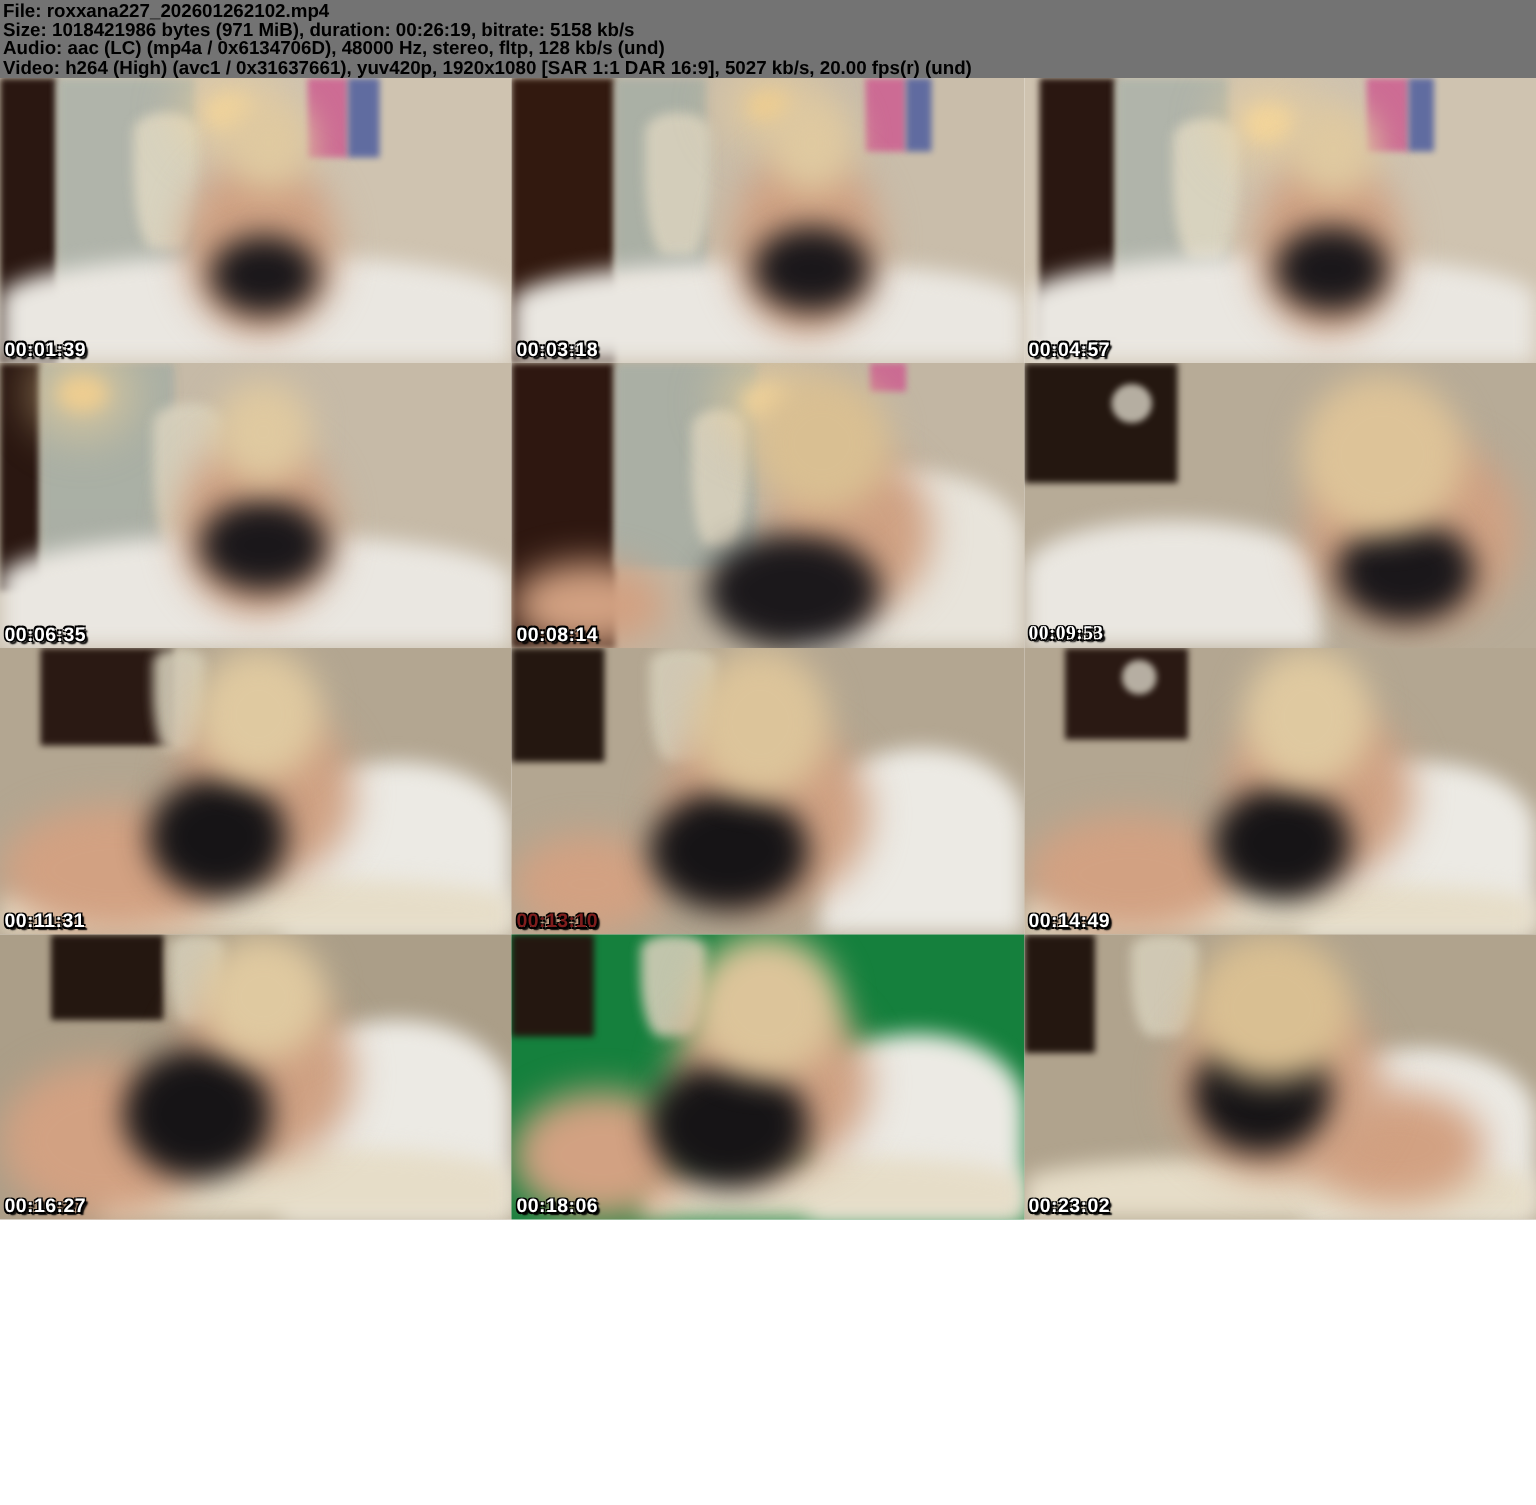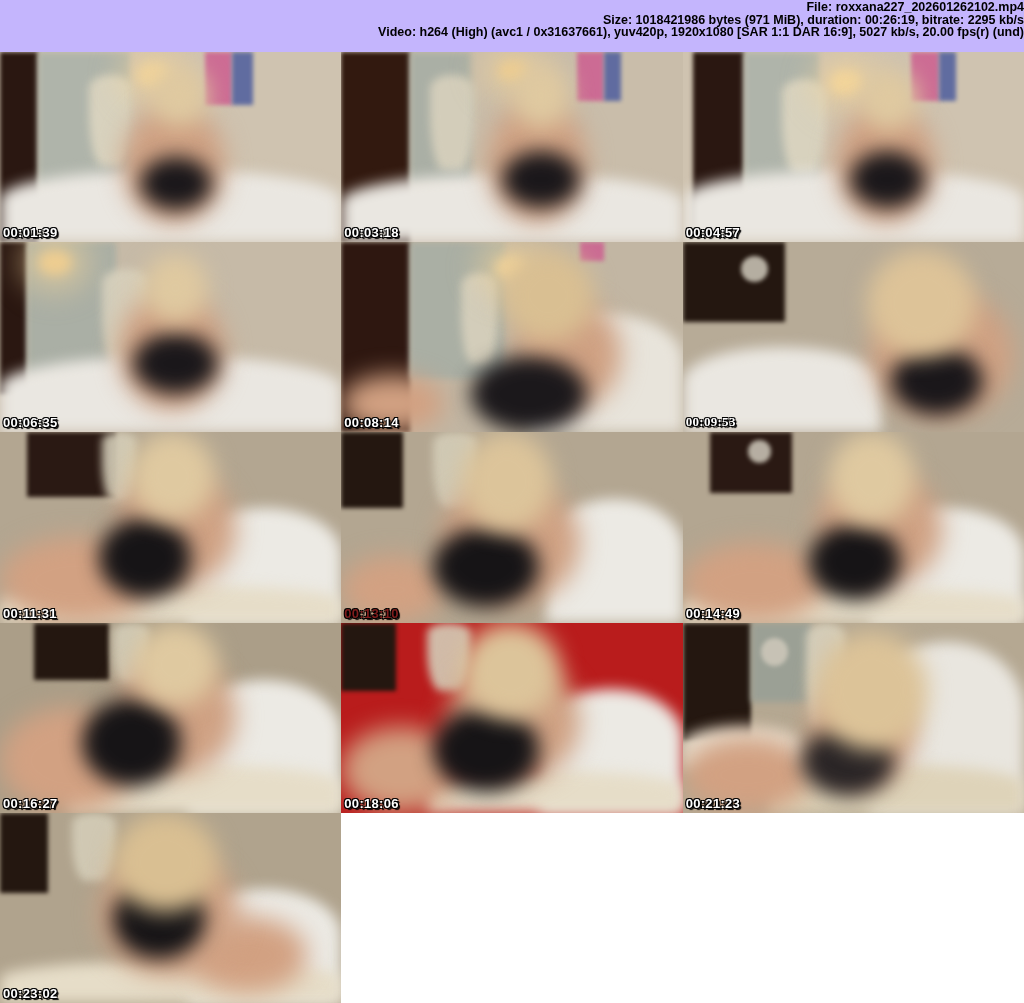--- a/index.html
+++ b/index.html
@@ -1,18 +1,18 @@
 <!DOCTYPE html>
 <html><head>
 <meta charset="utf-8">
 <style>
   html,body{margin:0;padding:0;background:#ffffff;}
   body{width:1024px;height:1003px;overflow:hidden;font-family:"Liberation Sans",sans-serif;}
   .sheet{width:1024px;height:1003px;background:#ffffff;}
-  .meta{height:52px;background:#c4b5fd;color:#000000;padding:1px 0 0 2px;box-sizing:border-box;text-align:right;}
+  .meta{height:52px;background:#737373;color:#000000;padding:1px 0 0 2px;box-sizing:border-box;}
   .meta-line{font-weight:700;font-size:12.5px;line-height:12.7px;white-space:nowrap;letter-spacing:0px;}
   .grid{width:1024px;height:951px;display:grid;grid-template-columns:repeat(3,1fr);grid-template-rows:repeat(5,1fr);gap:0;}
   .cell{position:relative;overflow:hidden;}
   .layer{position:absolute;}
   .l-door{filter:blur(2px);}
   .l-screen{filter:blur(3px);opacity:.95;}
   .l-moon{border-radius:50%;filter:blur(2px);opacity:.85;}
   .l-tree{border-radius:48% 48% 30% 30%/14% 14% 60% 60%;filter:blur(4px);opacity:.9;}
   .l-glow{border-radius:50%;filter:blur(6px);box-shadow:0 0 26px 18px rgba(242,212,154,.5);}
   .l-poster{filter:blur(2px);opacity:.9;}
@@ -26,21 +26,22 @@
     text-shadow:-1px -1px 0 #000,1px -1px 0 #000,-1px 1px 0 #000,1px 1px 0 #000,2px 2px 1px #000;
     letter-spacing:.3px;
   }
 </style>
 </head>
 <body>
 
 <div class="sheet">
   <header class="meta">
     <div class="meta-line">File: roxxana227_202601262102.mp4</div>
-    <div class="meta-line">Size: 1018421986 bytes (971 MiB), duration: 00:26:19, bitrate: 2295 kb/s</div>
+    <div class="meta-line">Size: 1018421986 bytes (971 MiB), duration: 00:26:19, bitrate: 5158 kb/s</div>
+    <div class="meta-line">Audio: aac (LC) (mp4a / 0x6134706D), 48000 Hz, stereo, fltp, 128 kb/s (und)</div>
     <div class="meta-line">Video: h264 (High) (avc1 / 0x31637661), yuv420p, 1920x1080 [SAR 1:1 DAR 16:9], 5027 kb/s, 20.00 fps(r) (und)</div>
   </header>
   <div class="grid">
       <div class="cell" style="background: rgb(207, 195, 176);">
     <div class="layer l-door" style="left: 0%; top: 0%; width: 11%; height: 100%; background: rgb(42, 23, 17);"></div>
         <div class="layer l-screen" style="left: 11%; top: 0%; width: 27%; height: 72%; background: rgb(174, 180, 170);"></div>
         <div class="layer l-tree" style="left: 26%; top: 12%; width: 13%; height: 48%; background: rgb(221, 214, 193);"></div>
         <div class="layer l-glow" style="left: 40%; top: 5%; width: 10%; height: 14%; background: rgb(242, 212, 154);"></div>
         <div class="layer l-poster" style="left: 60%; top: 0%; width: 8%; height: 28%; background: rgb(205, 99, 146);"></div>
         <div class="layer l-poster" style="left: 68%; top: 0%; width: 6%; height: 28%; background: rgb(85, 99, 159);"></div>
@@ -145,44 +146,30 @@
     <div class="layer l-door" style="left: 10%; top: 0%; width: 22%; height: 30%; background: rgb(36, 23, 16);"></div>
         <div class="layer l-tree" style="left: 33%; top: 0%; width: 11%; height: 32%; background: rgb(212, 205, 184);"></div>
         <div class="layer l-bed" style="left: 55%; top: 30%; width: 45%; height: 70%; background: rgb(236, 234, 228);"></div>
         <div class="layer l-bed" style="left: 20%; top: 75%; width: 80%; height: 25%; background: rgb(230, 221, 200);"></div>
         <div class="layer l-skin" style="left: 0%; top: 45%; width: 40%; height: 55%; background: rgb(210, 161, 130);"></div>
         <div class="layer l-skin" style="left: 34%; top: 18%; width: 35%; height: 62%; background: rgb(207, 161, 131);"></div>
         <div class="layer l-dark" style="left: 24%; top: 40%; width: 29%; height: 46%; background: rgb(22, 20, 22);"></div>
         <div class="layer l-hair" style="left: 39%; top: 0%; width: 25%; height: 44%; background: rgb(223, 201, 160);"></div>
         <span class="time" style="color: rgb(255, 255, 255);">00:16:27</span>
   </div>
-      <div class="cell" style="background: #b91c1c;">
+      <div class="cell" style="background: #15803d;">
     <div class="layer l-door" style="left: 0%; top: 0%; width: 16%; height: 36%; background: rgb(36, 23, 16);"></div>
         <div class="layer l-tree" style="left: 25%; top: 0%; width: 13%; height: 36%; background: rgb(212, 205, 184);"></div>
         <div class="layer l-bed" style="left: 58%; top: 35%; width: 42%; height: 65%; background: rgb(236, 234, 228);"></div>
         <div class="layer l-bed" style="left: 25%; top: 78%; width: 75%; height: 22%; background: rgb(230, 221, 200);"></div>
         <div class="layer l-skin" style="left: 0%; top: 55%; width: 35%; height: 45%; background: rgb(210, 161, 130);"></div>
         <div class="layer l-skin" style="left: 31%; top: 20%; width: 39%; height: 64%; background: rgb(207, 161, 131);"></div>
         <div class="layer l-dark" style="left: 27%; top: 45%; width: 31%; height: 44%; background: rgb(22, 20, 22);"></div>
         <div class="layer l-hair" style="left: 35%; top: 0%; width: 29%; height: 50%; background: rgb(220, 196, 154);"></div>
         <span class="time" style="color: rgb(255, 255, 255);">00:18:06</span>
-  </div>
-      <div class="cell" style="background: rgb(181, 168, 146);">
-    <div class="layer l-door" style="left: 0%; top: 0%; width: 20%; height: 62%; background: rgb(36, 23, 16);"></div>
-        <div class="layer l-screen" style="left: 20%; top: 0%; width: 18%; height: 42%; background: rgb(154, 160, 150);"></div>
-        <div class="layer l-moon" style="left: 23%; top: 8%; width: 8%; height: 15%; background: rgb(207, 201, 187);"></div>
-        <div class="layer l-tree" style="left: 36%; top: 0%; width: 12%; height: 56%; background: rgb(216, 209, 189);"></div>
-        <div class="layer l-bed" style="left: 55%; top: 10%; width: 45%; height: 90%; background: rgb(233, 230, 223);"></div>
-        <div class="layer l-bed" style="left: 0%; top: 55%; width: 35%; height: 22%; background: rgb(233, 226, 211);"></div>
-        <div class="layer l-bed" style="left: 25%; top: 75%; width: 75%; height: 25%; background: rgb(222, 211, 185);"></div>
-        <div class="layer l-skin" style="left: 0%; top: 60%; width: 38%; height: 40%; background: rgb(210, 161, 130);"></div>
-        <div class="layer l-skin" style="left: 37%; top: 30%; width: 31%; height: 56%; background: rgb(207, 161, 131);"></div>
-        <div class="layer l-dark" style="left: 35%; top: 55%; width: 27%; height: 36%; background: rgb(42, 37, 38);"></div>
-        <div class="layer l-hair" style="left: 39%; top: 5%; width: 33%; height: 62%; background: rgb(220, 195, 152);"></div>
-        <span class="time" style="color: rgb(255, 255, 255);">00:21:23</span>
   </div>
       <div class="cell" style="background: rgb(176, 163, 141);">
     <div class="layer l-door" style="left: 0%; top: 0%; width: 14%; height: 42%; background: rgb(36, 23, 16);"></div>
         <div class="layer l-tree" style="left: 21%; top: 0%; width: 13%; height: 36%; background: rgb(212, 205, 184);"></div>
         <div class="layer l-bed" style="left: 55%; top: 40%; width: 45%; height: 60%; background: rgb(236, 234, 228);"></div>
         <div class="layer l-bed" style="left: 0%; top: 78%; width: 100%; height: 22%; background: rgb(230, 221, 200);"></div>
         <div class="layer l-skin" style="left: 55%; top: 55%; width: 35%; height: 40%; background: rgb(210, 161, 130);"></div>
         <div class="layer l-skin" style="left: 29%; top: 20%; width: 41%; height: 66%; background: rgb(207, 161, 131);"></div>
         <div class="layer l-dark" style="left: 33%; top: 35%; width: 27%; height: 42%; background: rgb(22, 20, 22);"></div>
         <div class="layer l-hair" style="left: 33%; top: 0%; width: 31%; height: 52%; background: rgb(217, 191, 146);"></div>

